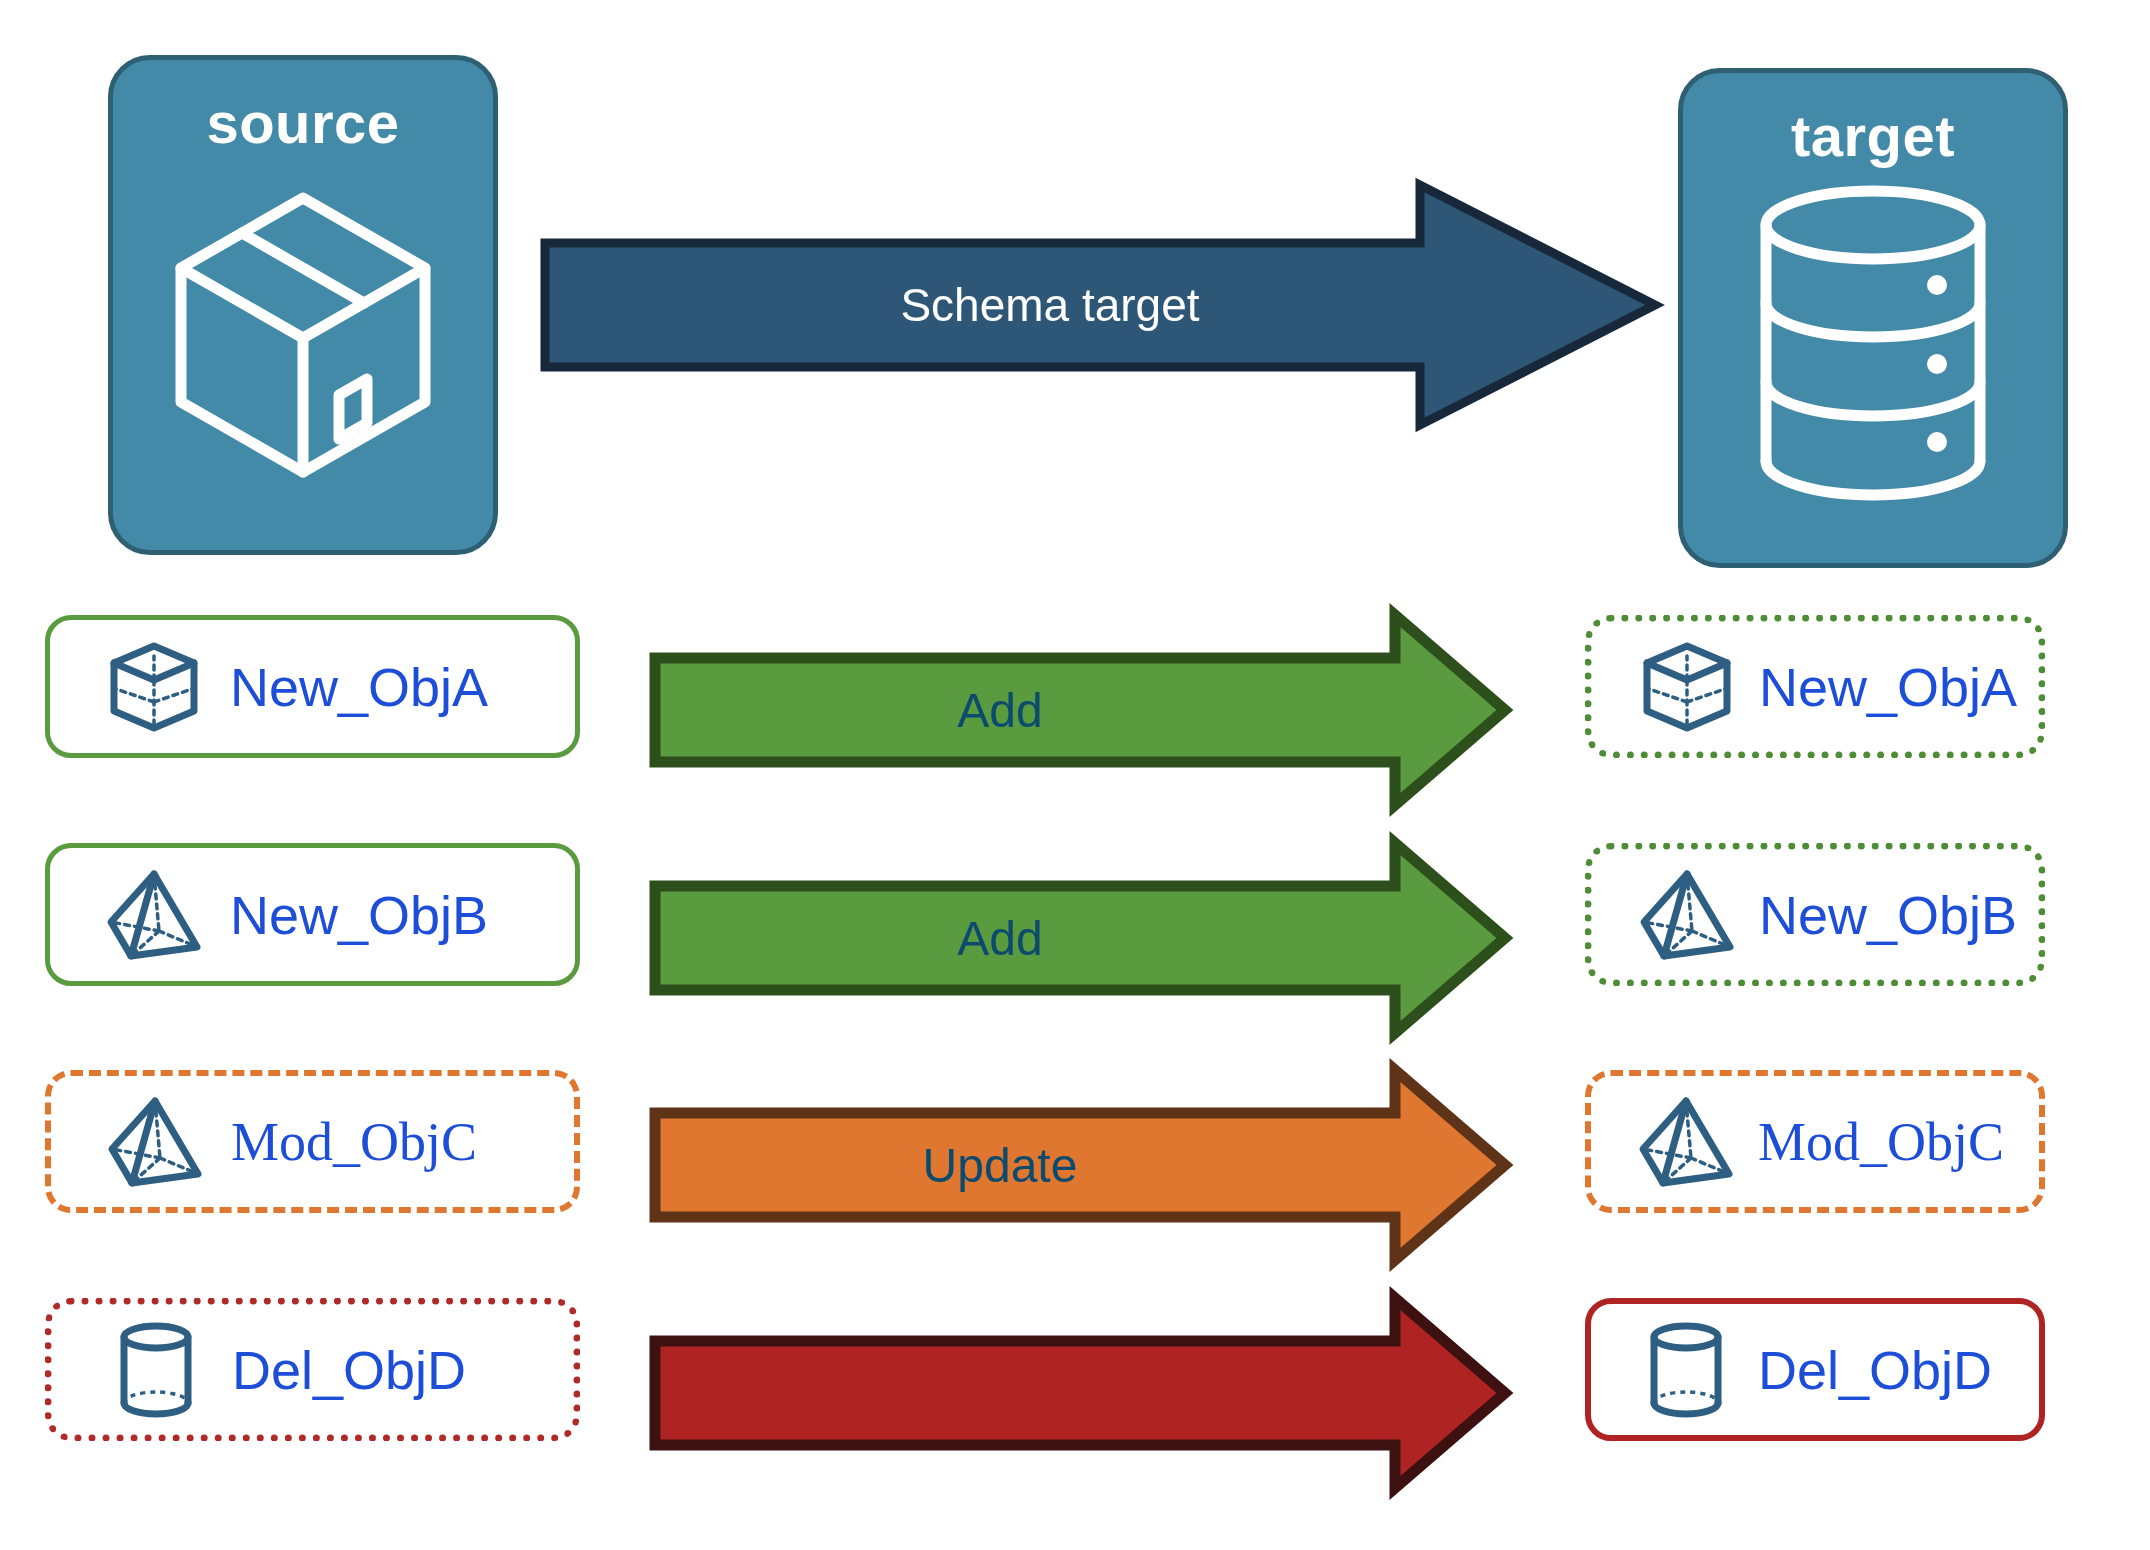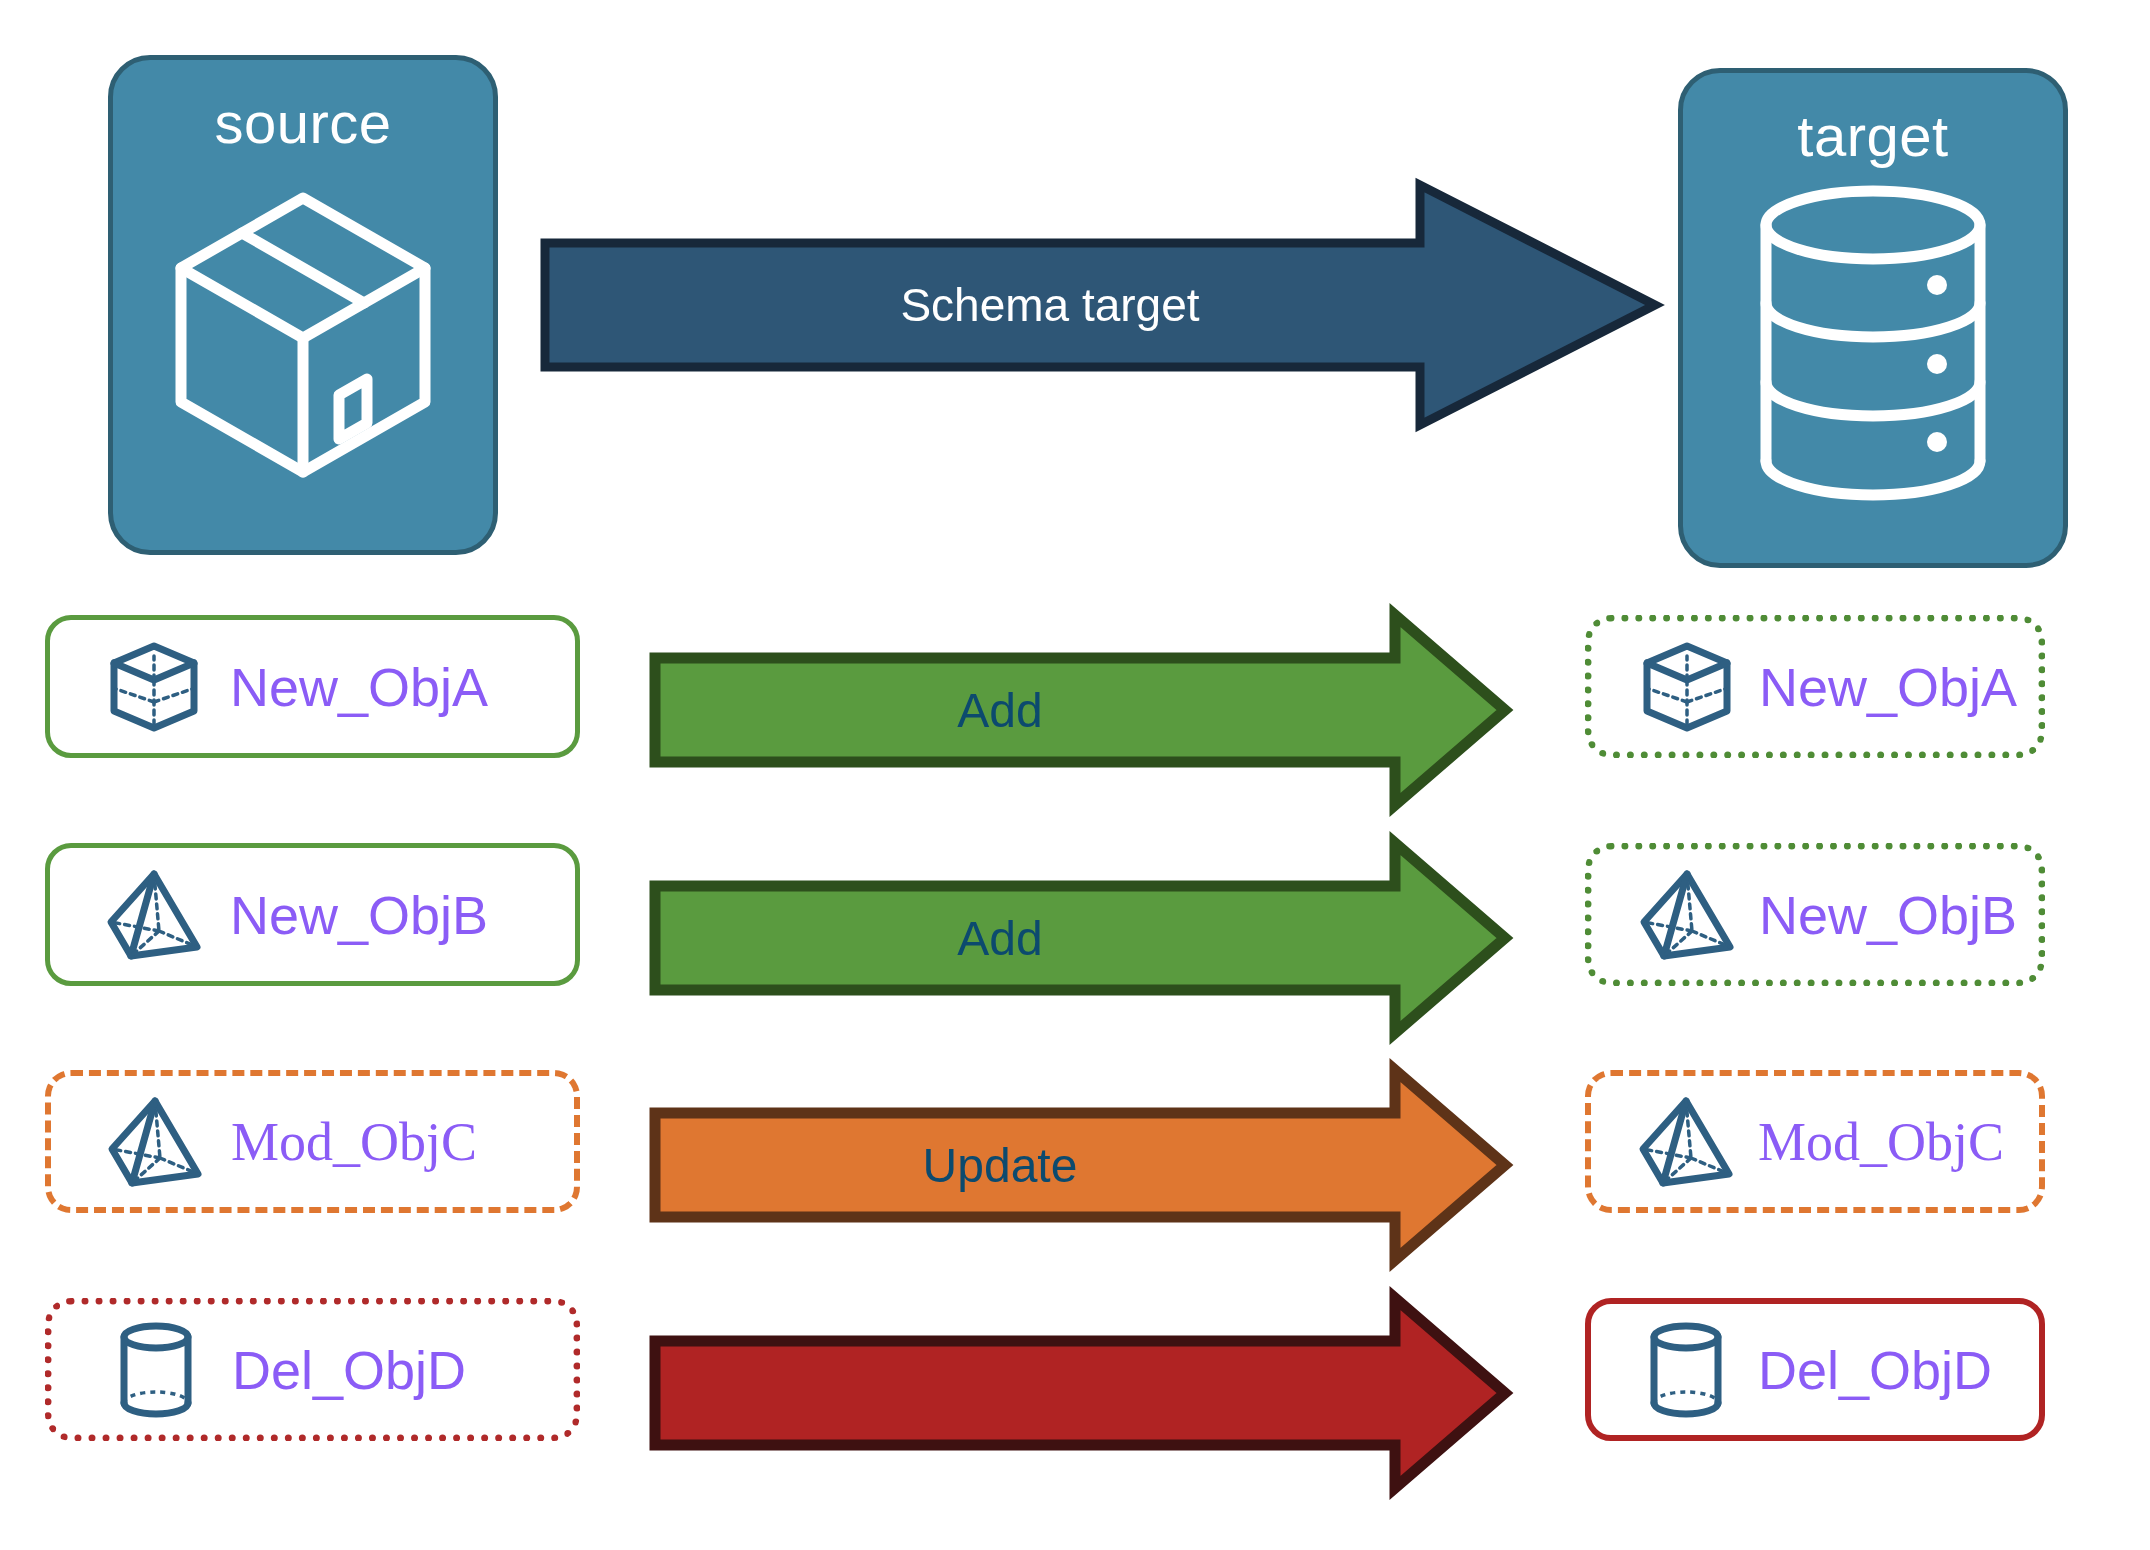--- a/index.html
+++ b/index.html
@@ -22,21 +22,21 @@
     border: 5px solid #2e5f73;
     border-radius: 42px;
     display: flex;
     flex-direction: column;
     align-items: center;
     box-sizing: border-box;
   }
   .endpoint-title {
     color: #ffffff;
     font-size: 58px;
-    font-weight: normal;
+    font-weight: bold;
     margin-top: 34px;
     letter-spacing: 0.5px;
     line-height: 1;
   }
   .endpoint-icon {
     margin-top: 18px;
   }
 
   #endpoint-source { left: 108px;  top: 55px;  width: 390px; height: 500px; }
   #endpoint-target { left: 1678px; top: 68px;  width: 390px; height: 500px; }
@@ -85,21 +85,21 @@
     flex: 0 0 auto;
     display: flex;
     align-items: center;
     justify-content: center;
     width: 108px;
   }
   .target-card .obj-icon { margin-left: 45px; width: 100px; }
 
   .obj-label {
     font-size: 54px;
-    color: #8b5cf6;
+    color: #1d4ed8;
     margin-left: 22px;
     white-space: nowrap;
   }
 
   
   .b-solid-green  { border: 5px solid #5a9b3f; }
   .b-dotted-green { border: 7px dotted #4f8c36; }
   .b-dashed-orange{ border: 6px dashed #df7731; font-family: Liberation Serif, serif; }
   .b-dotted-red   { border: 7px dotted #b02a2a; }
   .b-solid-red    { border: 6px solid #b02323; }

